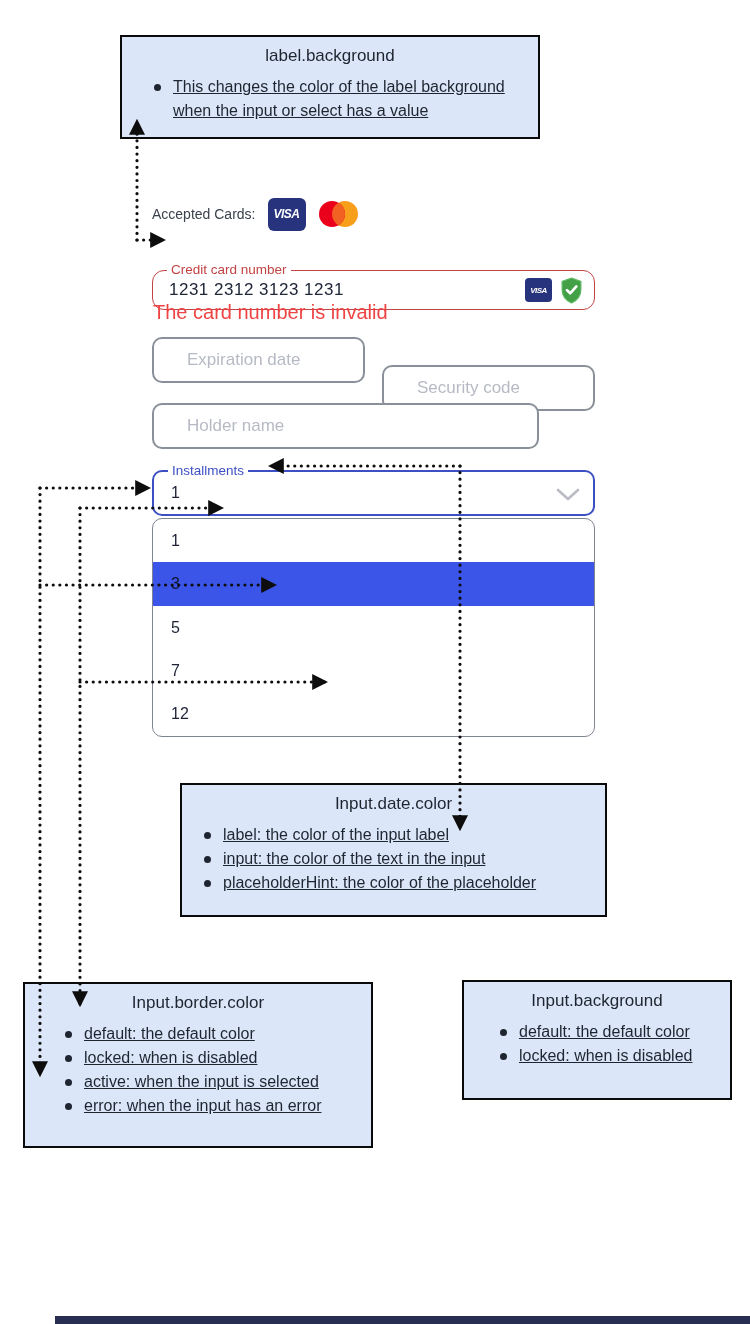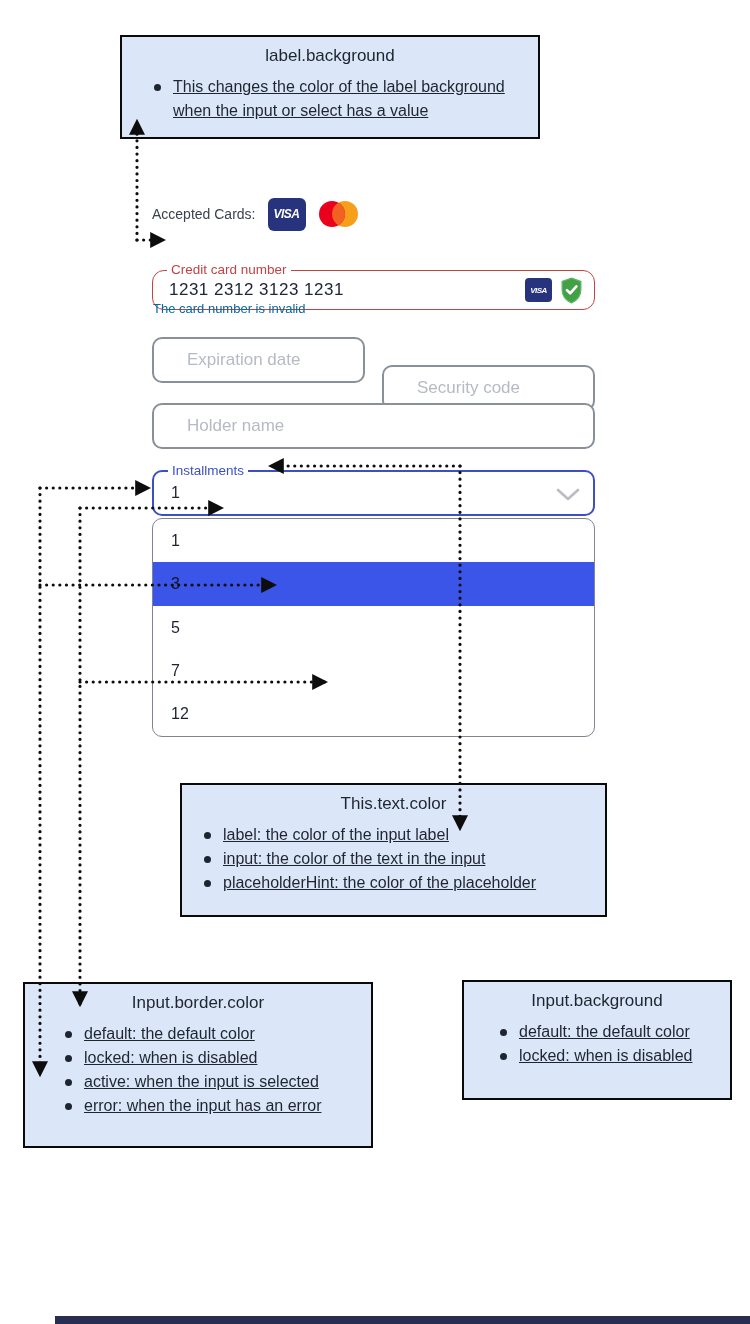--- a/index.html
+++ b/index.html
@@ -35,25 +35,25 @@
   .field { position:absolute; background:#fff; border-radius:10px; }
   .field input { width:100%; height:100%; border:none; outline:none; background:transparent;
                  padding:0 16px; font-family:"Liberation Sans", sans-serif; }
   .field input::placeholder { color:#b6bac4; opacity:1; }
 
   #card-field { left:152px; top:247px; width:443px; height:40px; border:1.5px solid #c24343; border-radius:12px;margin-top:23px; }
   #card-field input { font-size:17px; color:#202739; letter-spacing:0.5px; padding-right:78px; }
   .notch-label { position:absolute; top:-9px; left:14px; background:#fff; padding:0 4px; font-size:13.5px; }
   #card-field .notch-label { color:#c24343; }
   .card-icons { position:absolute; right:10px; top:0; height:100%; display:flex; align-items:center; gap:7px; }
-  #card-error { position:absolute; left:153px; top:301px; font-size:13px; color:#0369a1; }
+  #card-error { position:absolute; left:153px; top:301px; font-size:20px; color:#ef4444; }
 
   #exp-field    { left:152px; top:337px; width:213px; height:46px; border:2px solid #8a9099; }
   #sec-field    { left:382px; top:337px; width:213px; height:46px; border:2px solid #8a9099;margin-top:28px; }
-  #holder-field { left:152px; top:403px; width:443px; height:46px; border:2px solid #8a9099; }
+  #holder-field { left:152px; top:403px; width:387px; height:46px; border:2px solid #8a9099; }
   #exp-field input, #sec-field input, #holder-field input { font-size:17px; color:#8b5cf6;padding-left:33px; }
 
   #installments-select { left:152px; top:470px; width:443px; height:46px; border:2px solid #3c50c3;
                          border-radius:10px; position:absolute; background:#fff; }
   #installments-select .notch-label { color:#3c50c3; }
   #installments-value { position:absolute; left:17px; top:0; height:100%; display:flex; align-items:center;
                         font-size:16px; color:#202739; }
   #installments-chevron { position:absolute; right:13px; top:16px; }
 
   #dropdown { position:absolute; left:152px; top:518px; width:443px; height:219px; background:#fff;
@@ -131,21 +131,21 @@
     <ul>
       <li>1</li>
       <li class="selected">3</li>
       <li>5</li>
       <li>7</li>
       <li>12</li>
     </ul>
   </div>
 
   <div class="callout" id="callout-text-color">
-    <div class="c-title">This.text.color</div>
+    <div class="c-title">Input.date.color</div>
     <ul>
       <li>label: the color of the input label</li>
       <li>input: the color of the text in the input</li>
       <li>placeholderHint: the color of the placeholder</li>
     </ul>
   </div>
 
   <div class="callout" id="callout-border-color">
     <div class="c-title">Input.border.color</div>
     <ul>

